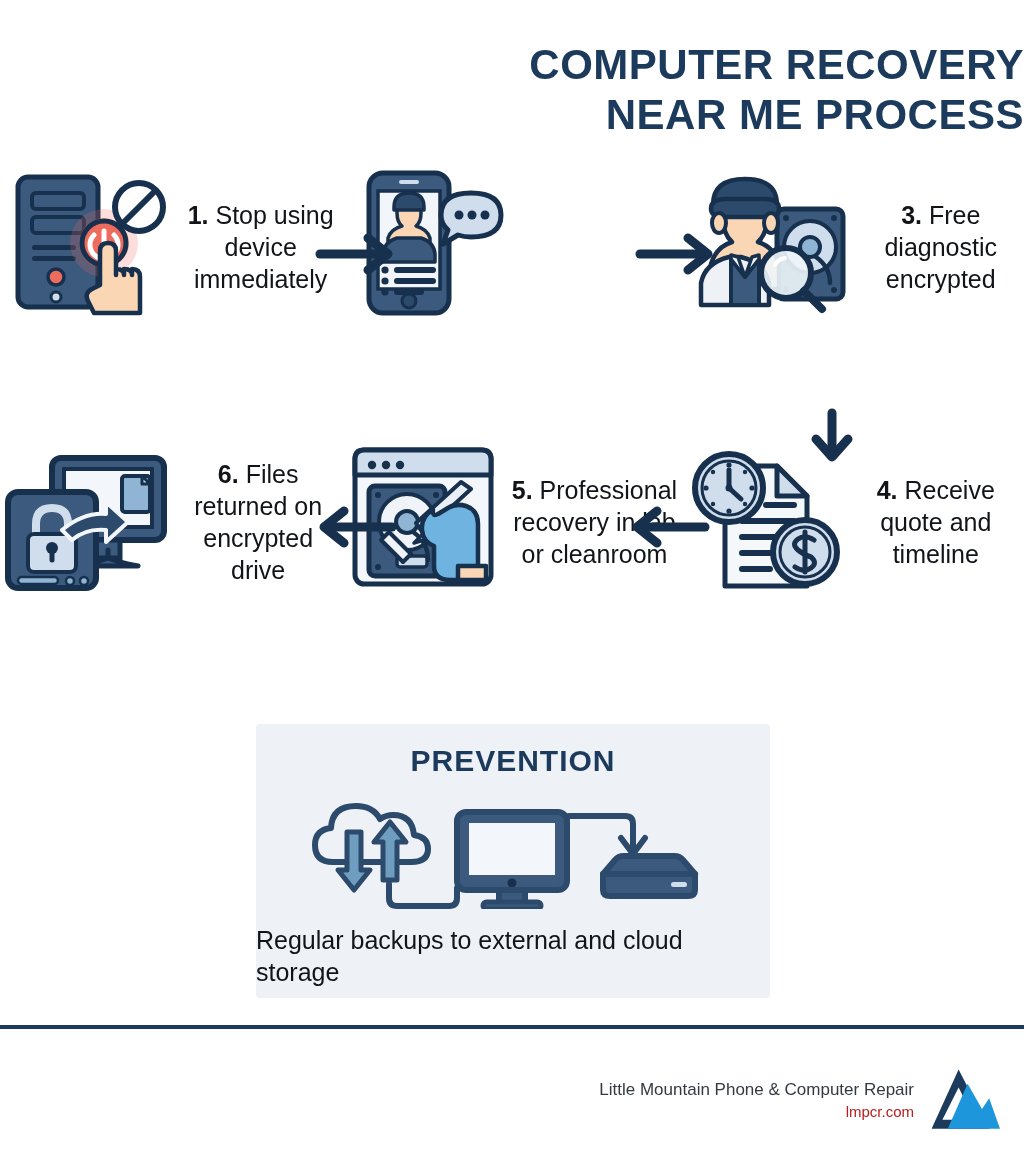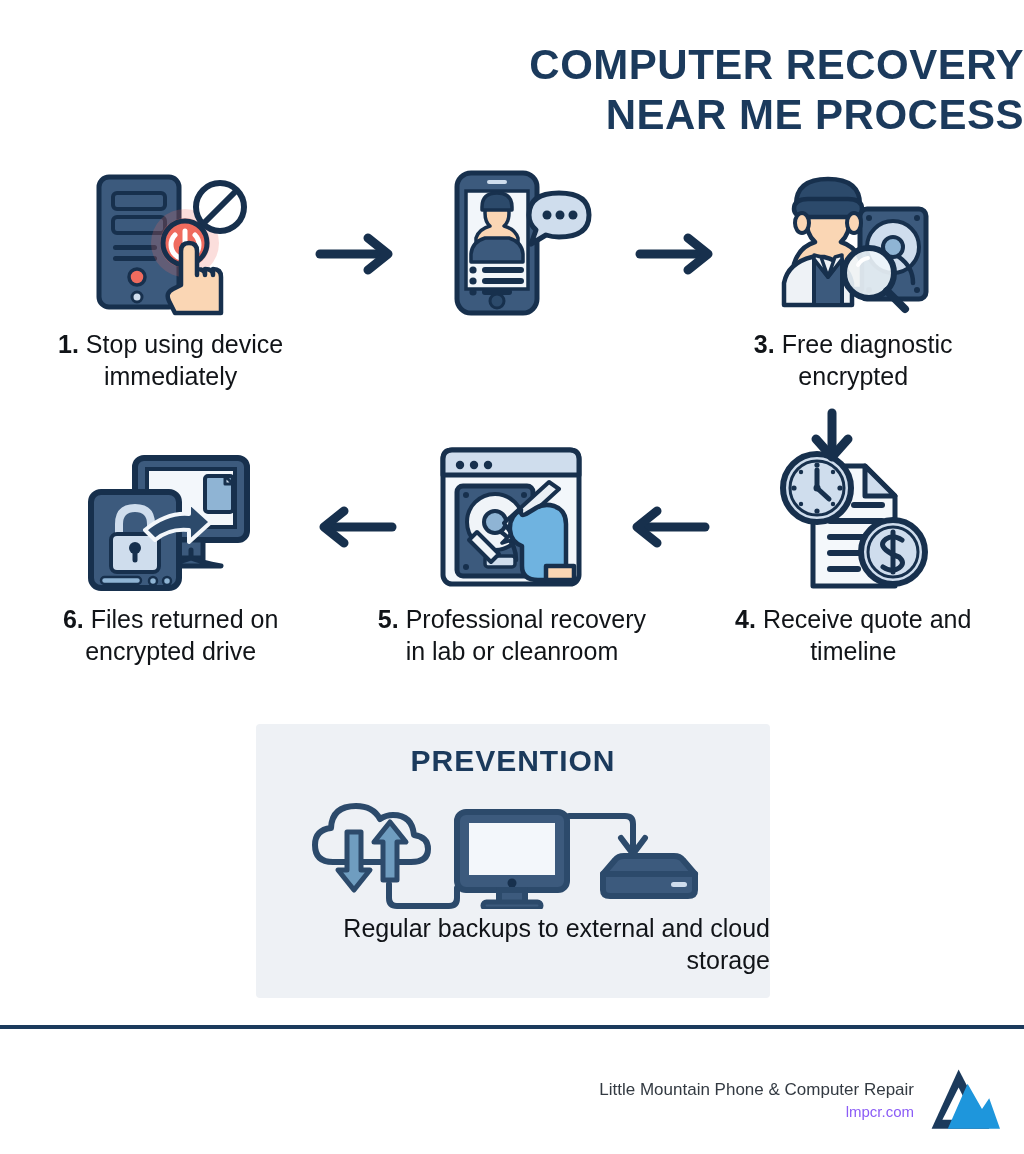--- a/index.html
+++ b/index.html
@@ -37,21 +37,20 @@
     left: 0;
     width: 1024px;
     display: flex;
   }
   .row-1 { top: 165px; }
   .row-2 { top: 440px; }
 
   .cell {
     width: 341.3px;
     display: flex;
-    flex-direction: column;
     align-items: center;
   }
   .art {
     height: 155px;
     display: flex;
     align-items: center;
     justify-content: center;
   }
   .step-label {
     margin-top: 8px;
@@ -93,26 +92,25 @@
     font-size: 30px;
     font-weight: bold;
     letter-spacing: 1px;
   }
   .prevention-art {
     margin-top: 6px;
     display: flex;
     justify-content: center;
   }
   .prevention-caption {
-    margin-top: 4px;
-    text-align: right;
+    margin-top: 16px;
+    text-align: left;
     font-size: 25px;
     line-height: 1.26;
     color: #111418;
-    padding-left: 47px;
   }
 
   
   .divider {
     position: absolute;
     left: 0;
     top: 1025px;
     width: 1024px;
     height: 4px;
     background: #1b3a5c;
@@ -134,21 +132,21 @@
     margin-right: 14px;
   }
   .footer-brand {
     font-size: 17px;
     font-weight: normal;
     color: #333a42;
     white-space: nowrap;
   }
   .footer-site {
     font-size: 15px;
-    color: #8b5cf6;
+    color: #b91c1c;
     margin-top: 3px;
   }
   .footer-logo {
     width: 72px;
     height: 66px;
   }
 </style>
 </head>
 <body>
 

